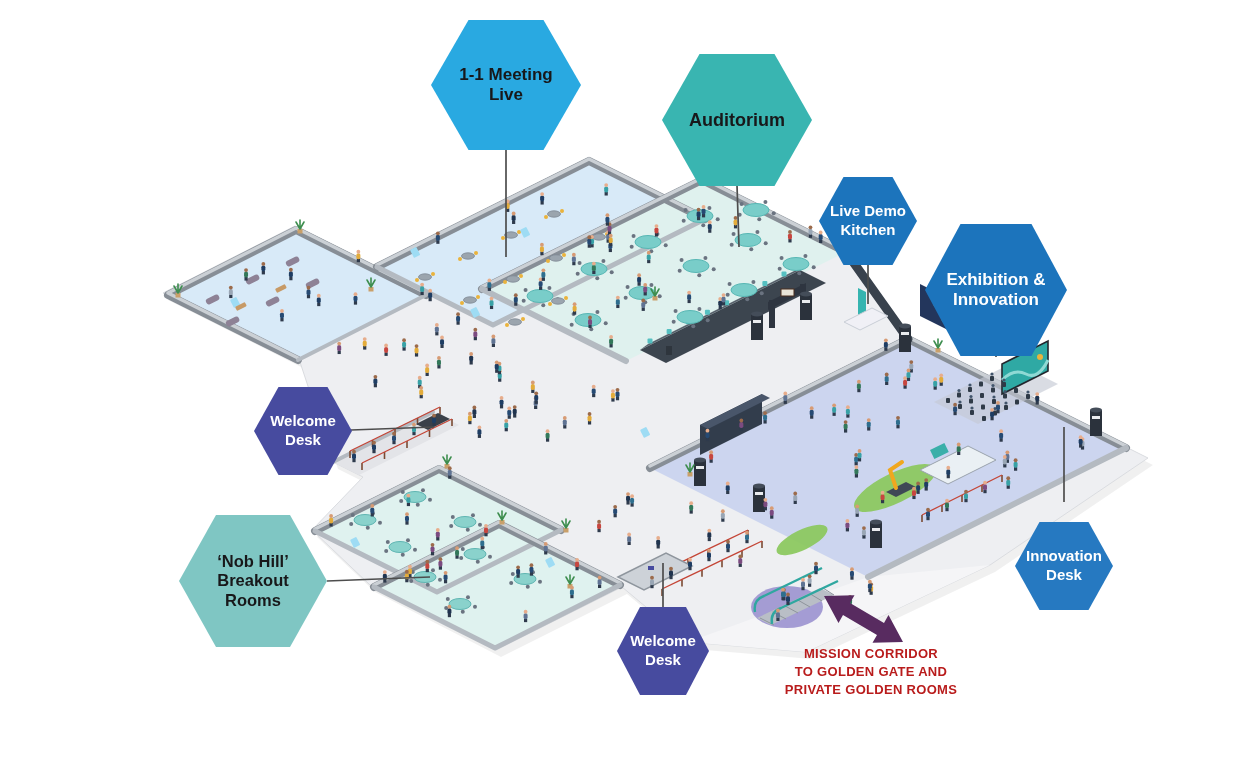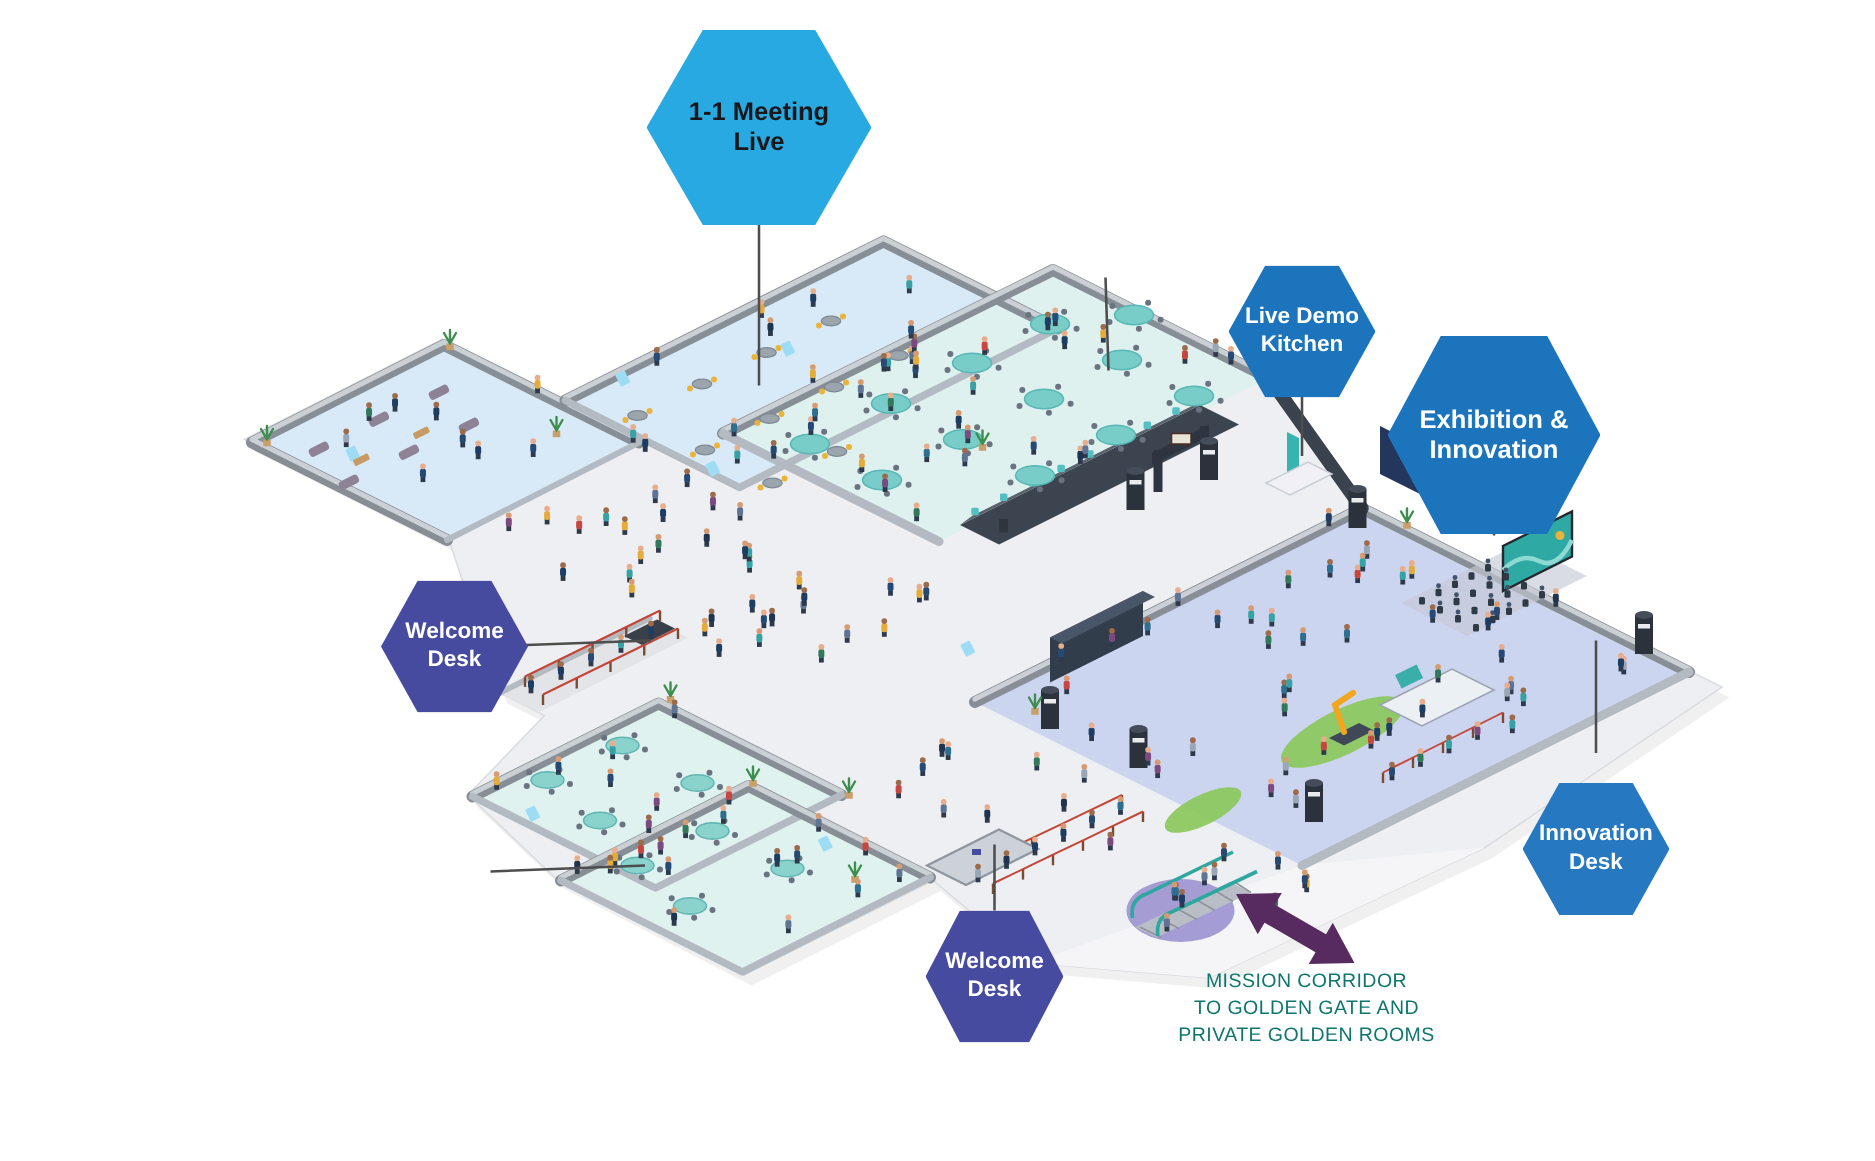--- a/index.html
+++ b/index.html
@@ -22,21 +22,21 @@
   #hex-meeting{left:431px;top:20px;}
   #hex-auditorium{left:662px;top:54px;width:150px;height:132px;font-size:18px;}
   #hex-livedemo{left:819px;top:177px;}
   #hex-exhibition{left:925px;top:184px;width:142px;height:132px;font-size:17px;margin-top:40px;}
   #hex-welcome-left{left:254px;top:387px;}
   #hex-nob{left:179px;top:515px;width:148px;height:132px;font-size:16.5px;}
   #hex-welcome-bottom{left:617px;top:607px;width:92px;height:88px;}
   #hex-innovation{left:1015px;top:502px;}
   
   .note{position:absolute;left:751px;top:645px;width:240px;text-align:center;z-index:30;
-        font-weight:normal;font-size:13px;line-height:1.4;letter-spacing:.3px;color:#0f766e;}
+        font-weight:bold;font-size:13px;line-height:1.4;letter-spacing:.3px;color:#b91c1c;}
   .note span{display:block;white-space:nowrap;}
 </style>
 </head>
 <body>
 
 <div class="stage">
 
   <svg id="floorplan" width="1250" height="774" viewBox="0 0 1250 774">
       <g>
         <polygon fill="#000" opacity="0.06" points="168,300,300,233,378,272,594,164,714,224,708,186,853,258,913,345,1153,465,995,572,811,659,693,649,627,594,501,657,375,592,317,537,368,484,338,469,305,369"></polygon>
@@ -1007,31 +1007,39 @@
       <line x1="663" y1="607" x2="663" y2="563"></line>
       <line x1="1064" y1="502" x2="1064" y2="427"></line>
     </g>
     <polygon fill="#582B60" points="824,596 854.5,595.3 850,603.1 884,622.9 888.5,615.1 903,642 872.5,642.7 877,634.9 843,615.1 838.5,622.9"></polygon>
   </svg>
 
   <div class="hex hex-xl c-skyblue" id="hex-meeting">
     <span>1-1 Meeting</span>
     <span>Live</span>
   </div>
+  <div class="hex hex-xl c-teal" id="hex-auditorium">
+    <span>Auditorium</span>
+  </div>
   <div class="hex hex-sm c-blue" id="hex-livedemo">
     <span>Live Demo</span>
     <span>Kitchen</span>
   </div>
   <div class="hex hex-xl c-blue" id="hex-exhibition">
     <span>Exhibition &amp;</span>
     <span>Innovation</span>
   </div>
   <div class="hex hex-sm c-indigo" id="hex-welcome-left">
     <span>Welcome</span>
     <span>Desk</span>
+  </div>
+  <div class="hex c-tealight" id="hex-nob">
+    <span>‘Nob Hill’</span>
+    <span>Breakout</span>
+    <span>Rooms</span>
   </div>
   <div class="hex hex-sm c-indigo" id="hex-welcome-bottom">
     <span>Welcome</span>
     <span>Desk</span>
   </div>
   <div class="hex hex-sm c-blue2" id="hex-innovation">
     <span>Innovation</span>
     <span>Desk</span>
   </div>
 

